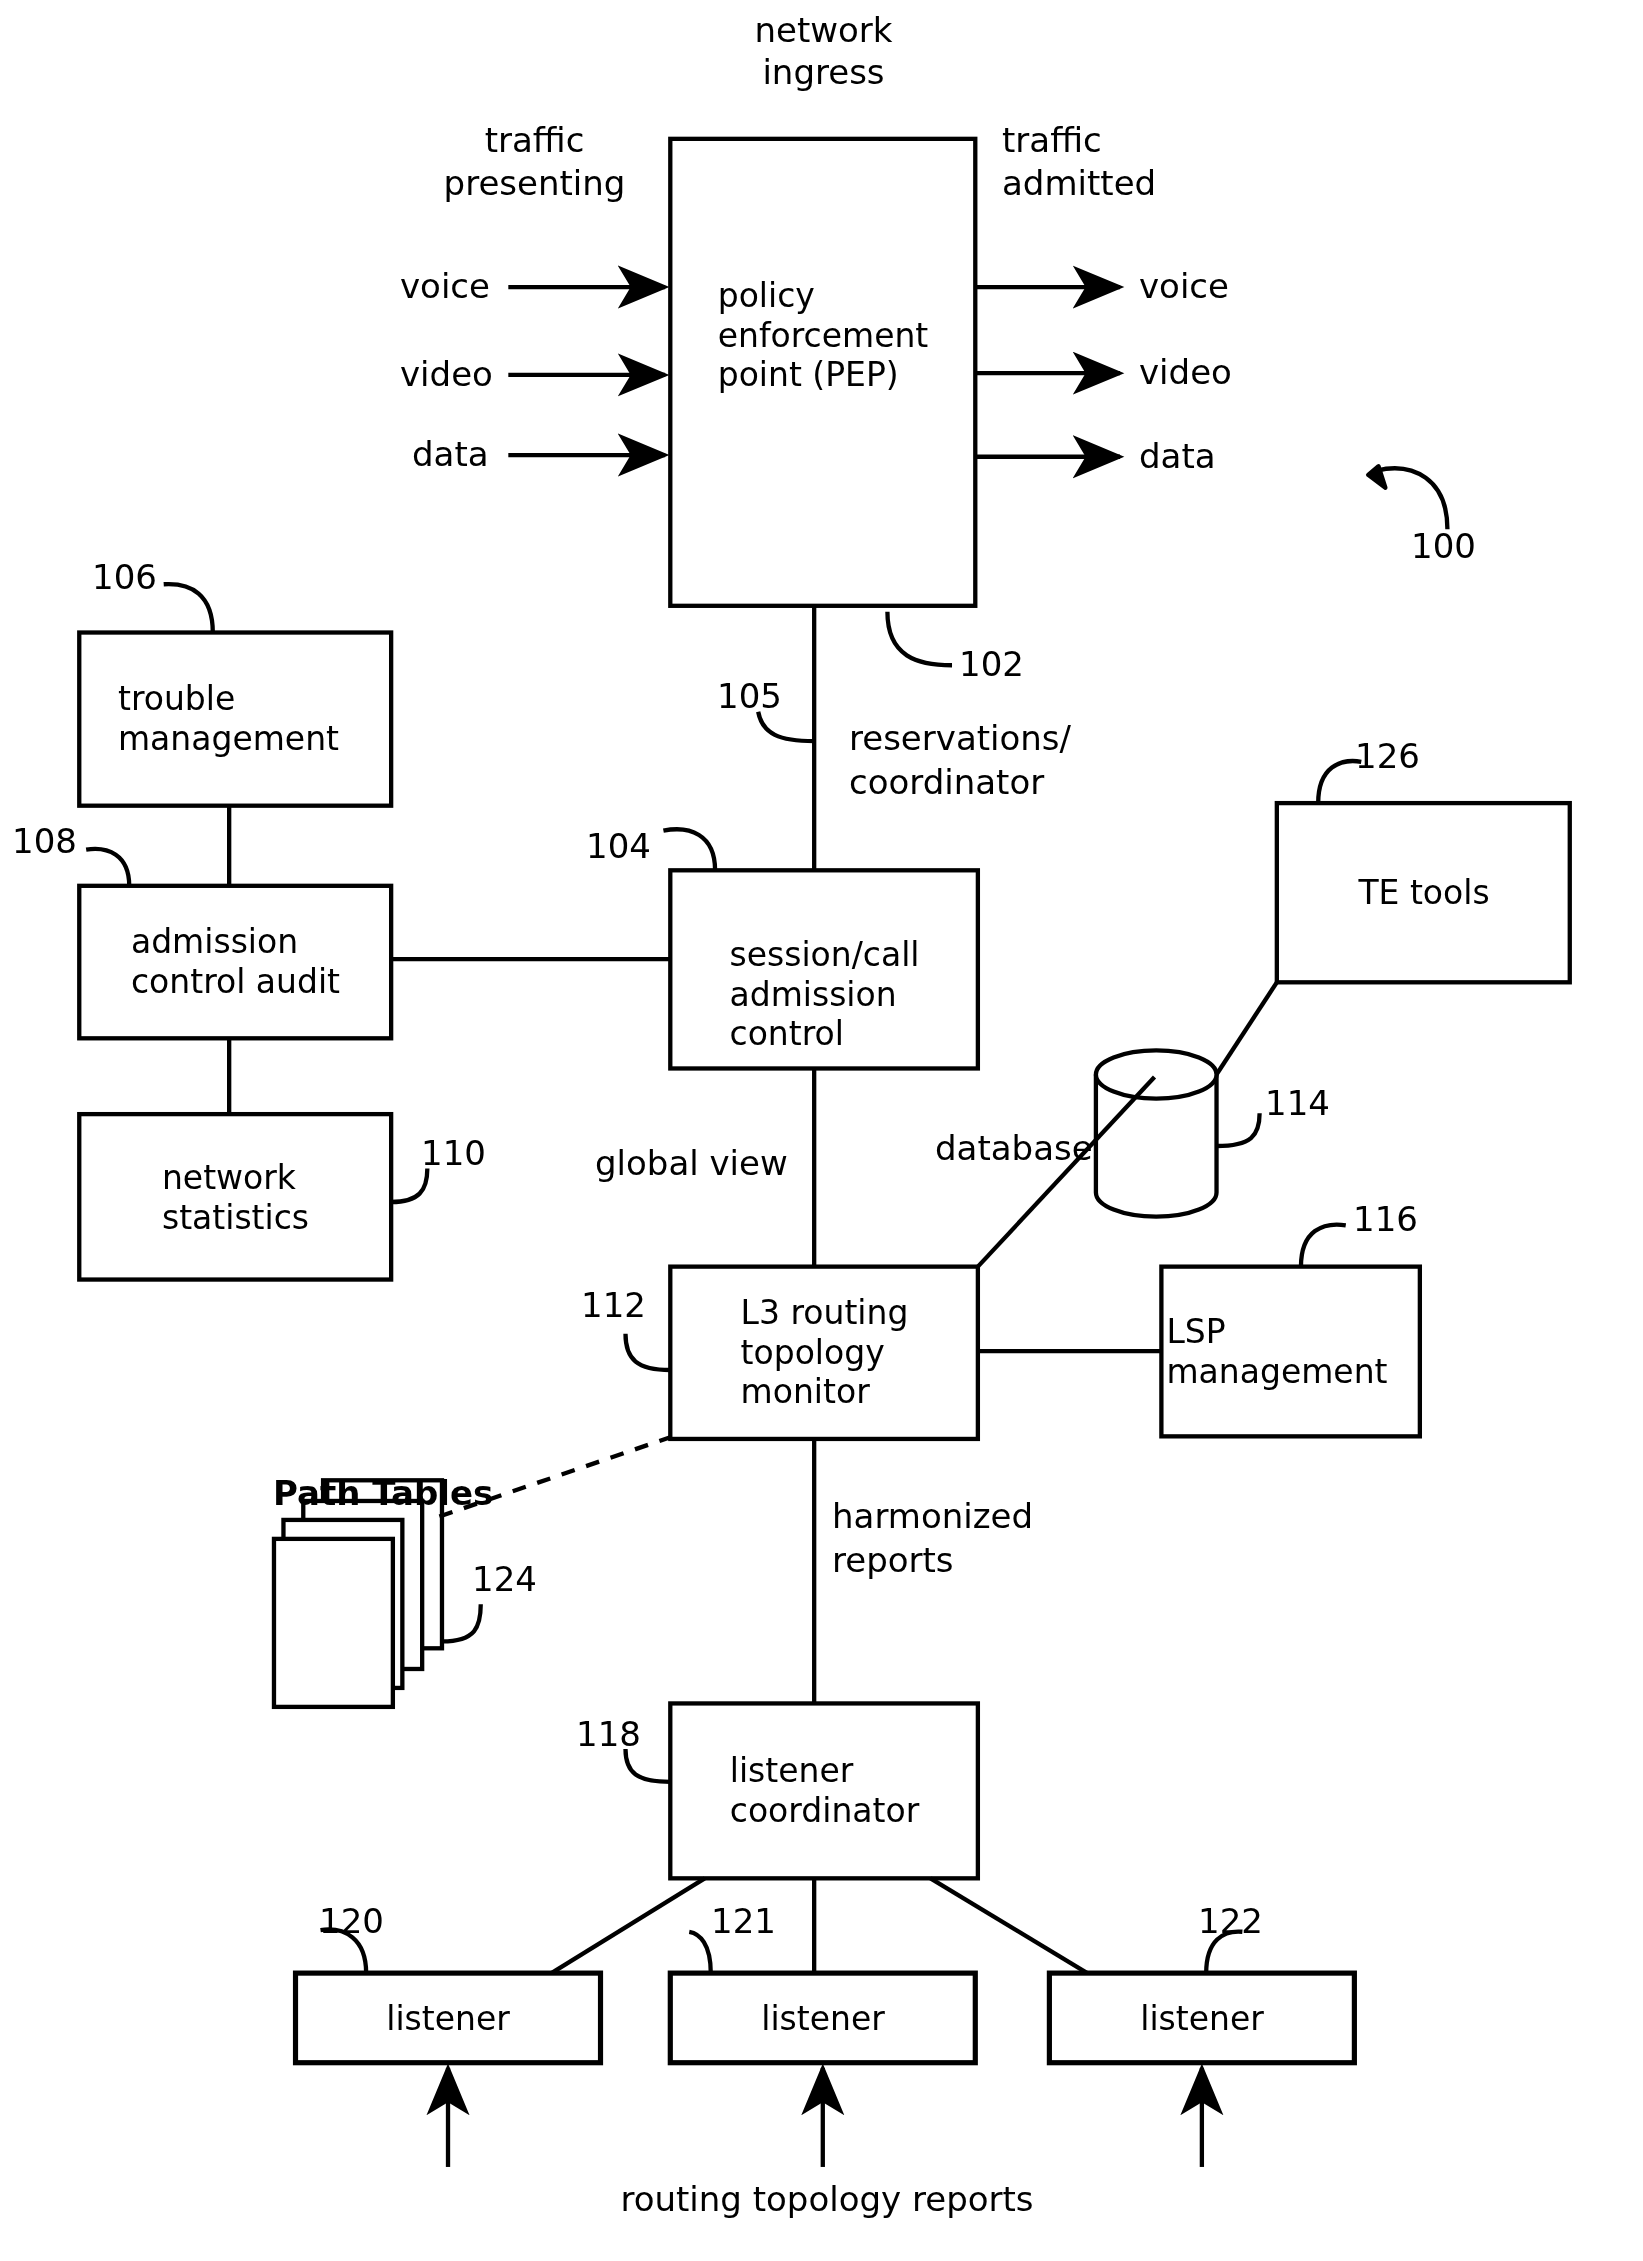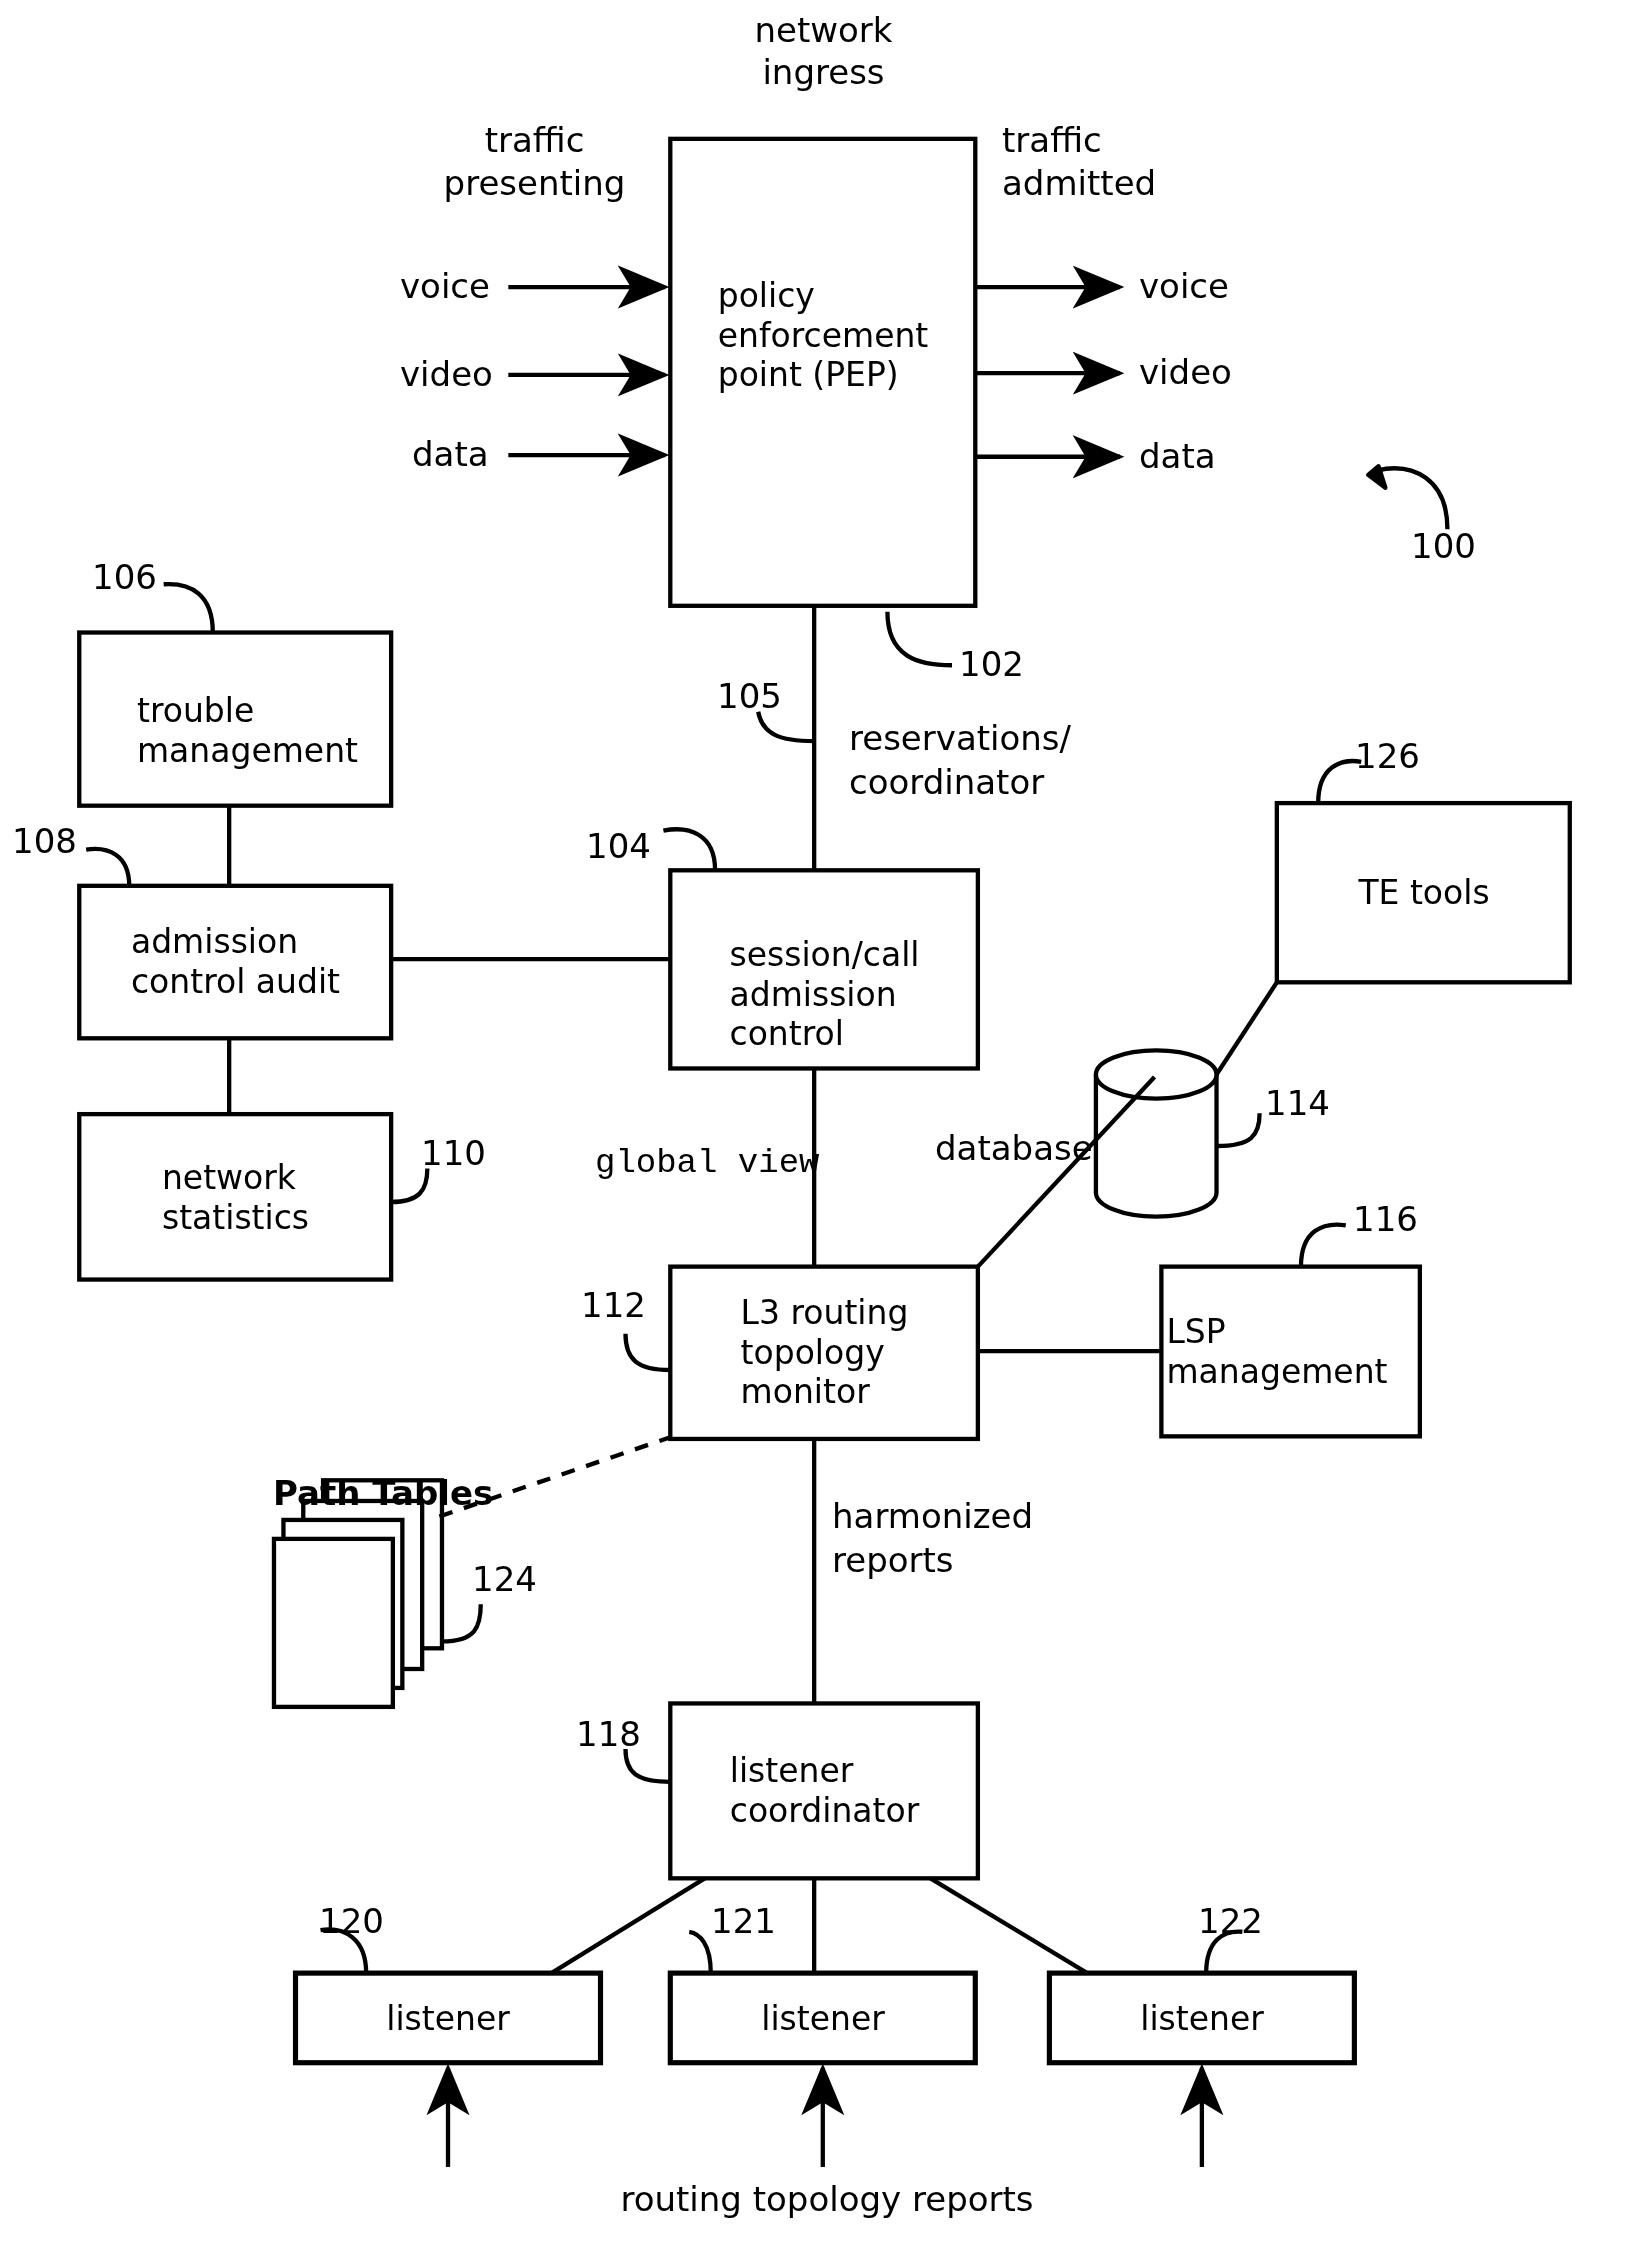--- a/index.html
+++ b/index.html
@@ -136,41 +136,41 @@
   <div class="lbl t26" style="left:1139px;top:437px;">data</div>
 
   <div class="boxtext" style="left:681px;top:271px;width:284px;height:129px;white-space:pre-line;">policy
 enforcement
 point (PEP)</div>
   <div class="lbl num" style="left:959px;top:645px;">102</div>
 
   <div class="lbl num" style="left:1411px;top:527px;">100</div>
 
   <div class="lbl num" style="left:92px;top:558px;">106</div>
-  <div class="boxtext" style="left:95px;top:636px;width:305px;height:166px;white-space:pre-line;margin-top:12px;">trouble
+  <div class="boxtext" style="left:76px;top:636px;width:305px;height:166px;white-space:pre-line;">trouble
 management</div>
 
   <div class="lbl num" style="left:12px;top:822px;">108</div>
   <div class="boxtext" style="left:83px;top:889px;width:305px;height:146px;white-space:pre-line;">admission
 control audit</div>
 
   <div class="lbl num" style="left:421px;top:1134px;">110</div>
   <div class="boxtext" style="left:83px;top:1118px;width:305px;height:159px;white-space:pre-line;">network
 statistics</div>
 
   <div class="lbl num" style="left:717px;top:677px;">105</div>
   <div class="lbl t26" style="left:849px;top:719px;">reservations/</div>
   <div class="lbl t26" style="left:849px;top:763px;">coordinator</div>
 
   <div class="lbl num" style="left:586px;top:827px;">104</div>
   <div class="boxtext" style="left:674px;top:874px;width:301px;height:241px;white-space:pre-line;">session/call
 admission
 control</div>
 
-  <div class="lbl t26" style="left:595px;top:1144px;font-family:Liberation Mono, monospace;">global view</div>
+  <div class="lbl t26" style="left:595px;top:1144px;">global view</div>
   <div class="lbl t26" style="left:935px;top:1129px;">database</div>
 
   <div class="lbl num" style="left:581px;top:1286px;">112</div>
   <div class="boxtext" style="left:674px;top:1270px;width:301px;height:165px;white-space:pre-line;">L3 routing
 topology
 monitor</div>
 
   <div class="lbl num" style="left:1355px;top:737px;">126</div>
   <div class="boxtext" style="left:1281px;top:807px;width:286px;height:172px;">TE tools</div>
 

